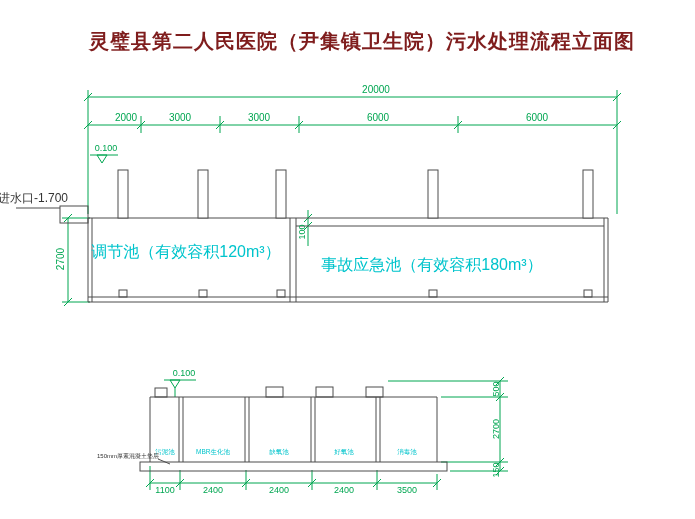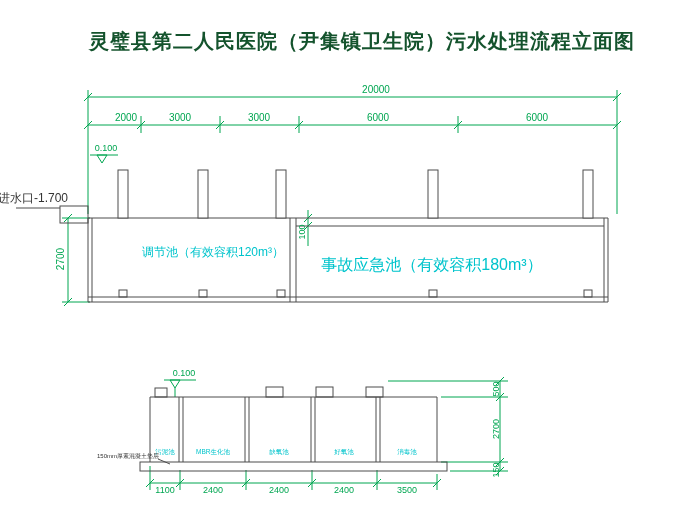--- a/index.html
+++ b/index.html
@@ -14,27 +14,27 @@
     overflow:hidden;
   }
   .t{position:absolute;white-space:nowrap;line-height:1;}
   .ctr{transform:translate(-50%,-50%);}
   .rot{transform:translate(-50%,-50%) rotate(-90deg);}
   .dim{color:var(--dim);}
   .cyan{color:var(--cyan);}
   .dark{color:#333;}
   .title{
     font-family:"Liberation Serif","DejaVu Serif",serif;
-    font-weight:bold;font-size:20px;color:#14532d;letter-spacing:1px;
+    font-weight:bold;font-size:20px;color:#7f1d1d;letter-spacing:1px;
   }
   svg{position:absolute;left:0;top:0;}
   .gdim{stroke:var(--dim);stroke-width:1;}
   .gline{stroke:var(--line);stroke-width:1;}
   .f10{font-size:10px;} .f9{font-size:9px;} .f8{font-size:12px;}
-  .f12{font-size:12px;margin-left:27px;} .f14{font-size:16px;margin-top:6px;} .f65{font-size:6.5px;} .f6{font-size:6px;}
+  .f12{font-size:16px;} .f14{font-size:16px;margin-top:6px;} .f65{font-size:6.5px;} .f6{font-size:6px;}
 </style>
 </head>
 <body>
 
 <div class="canvas">
 
   <svg width="695" height="519" viewBox="0 0 695 519">
 
     <g class="gdim" fill="none">
       <line x1="88" y1="97" x2="617" y2="97"></line>

